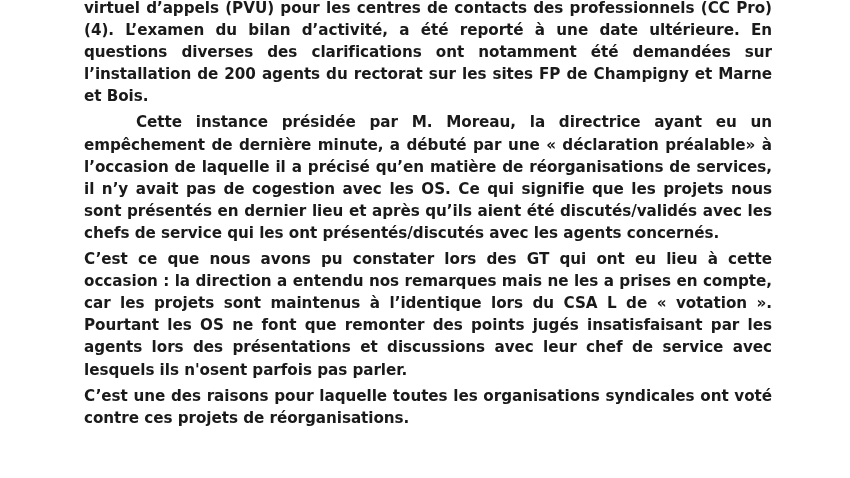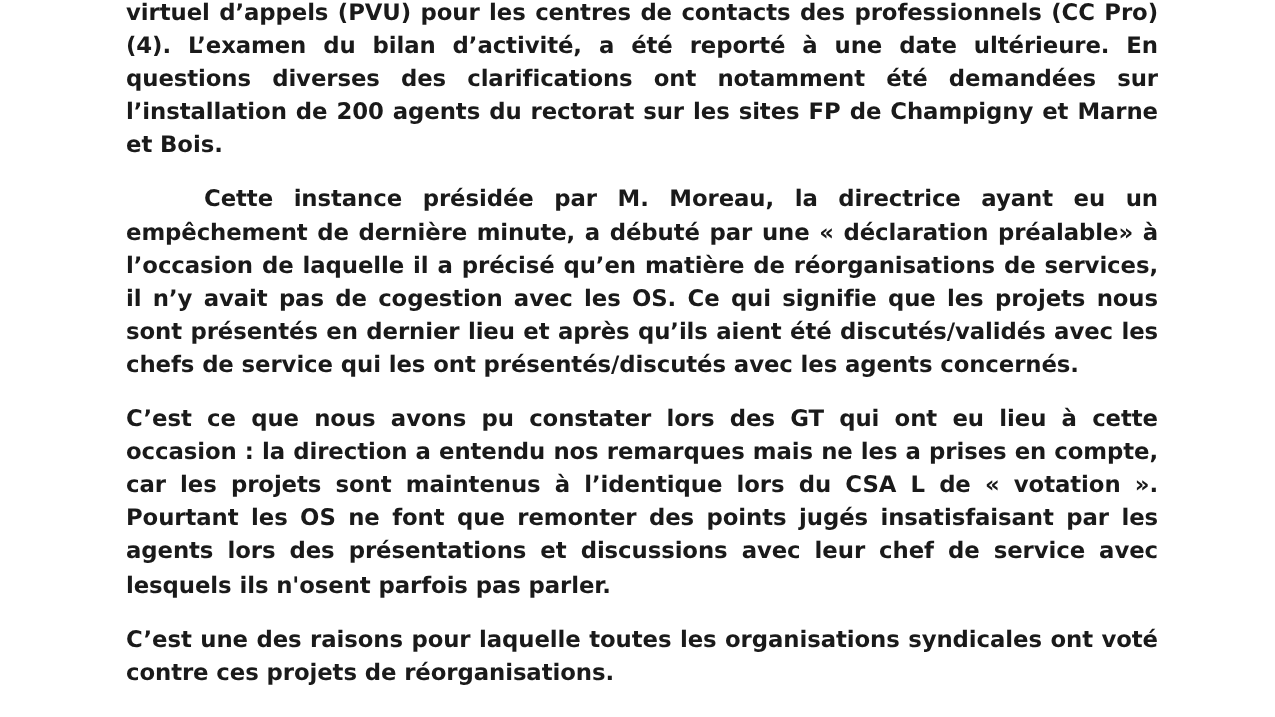--- a/index.html
+++ b/index.html
@@ -23,21 +23,21 @@
   .para {
     font-size: 15.2px;
     line-height: 22.1px;
     font-weight: bold;
     color: #1a1a1a;
     text-align: justify;
     margin: 0;
     letter-spacing: -0.05px;
   }
   .para + .para {
-    margin-top: 14px;
+    margin-top: 4px;
   }
   .indent {
     text-indent: 52px;
   }
   .top-block {
     padding-top: 0px;
   }
   .first-line {
     margin-top: -3px;
   }

